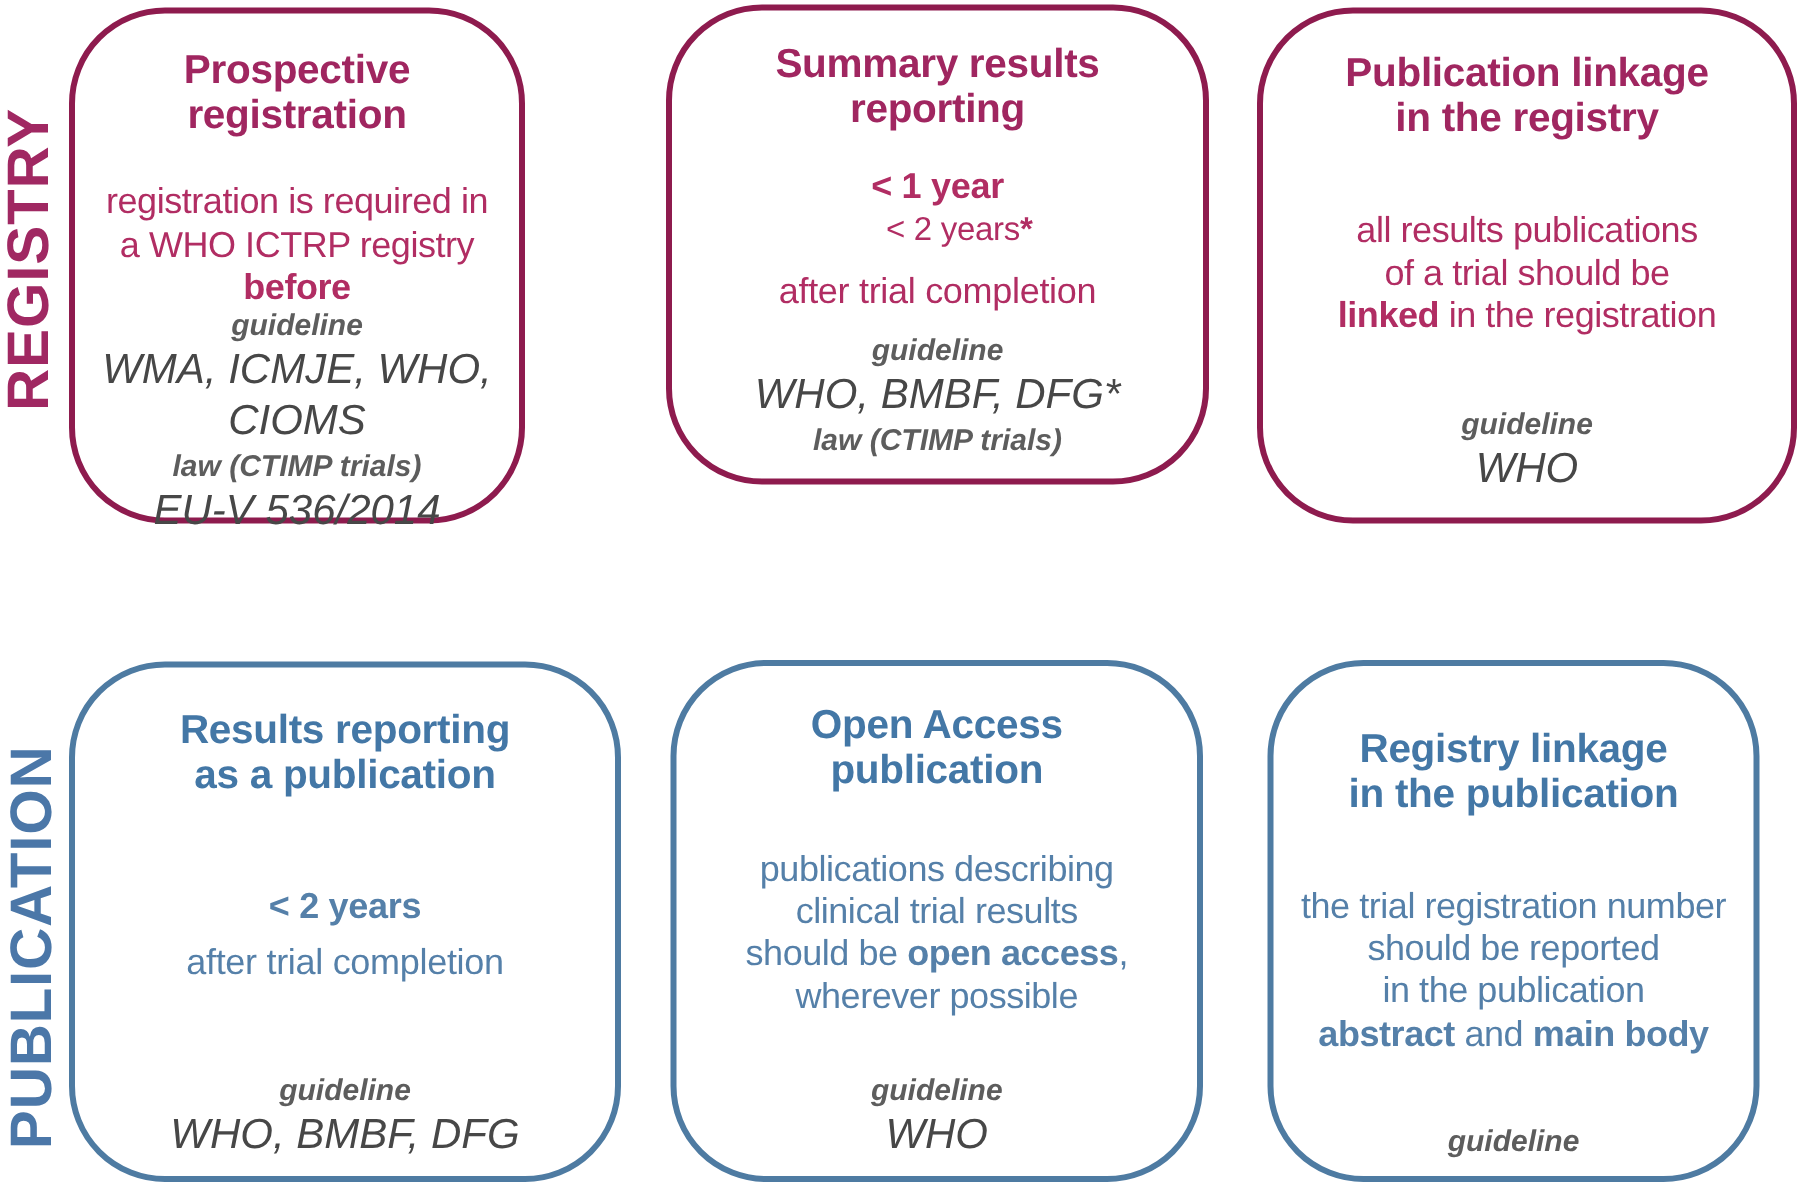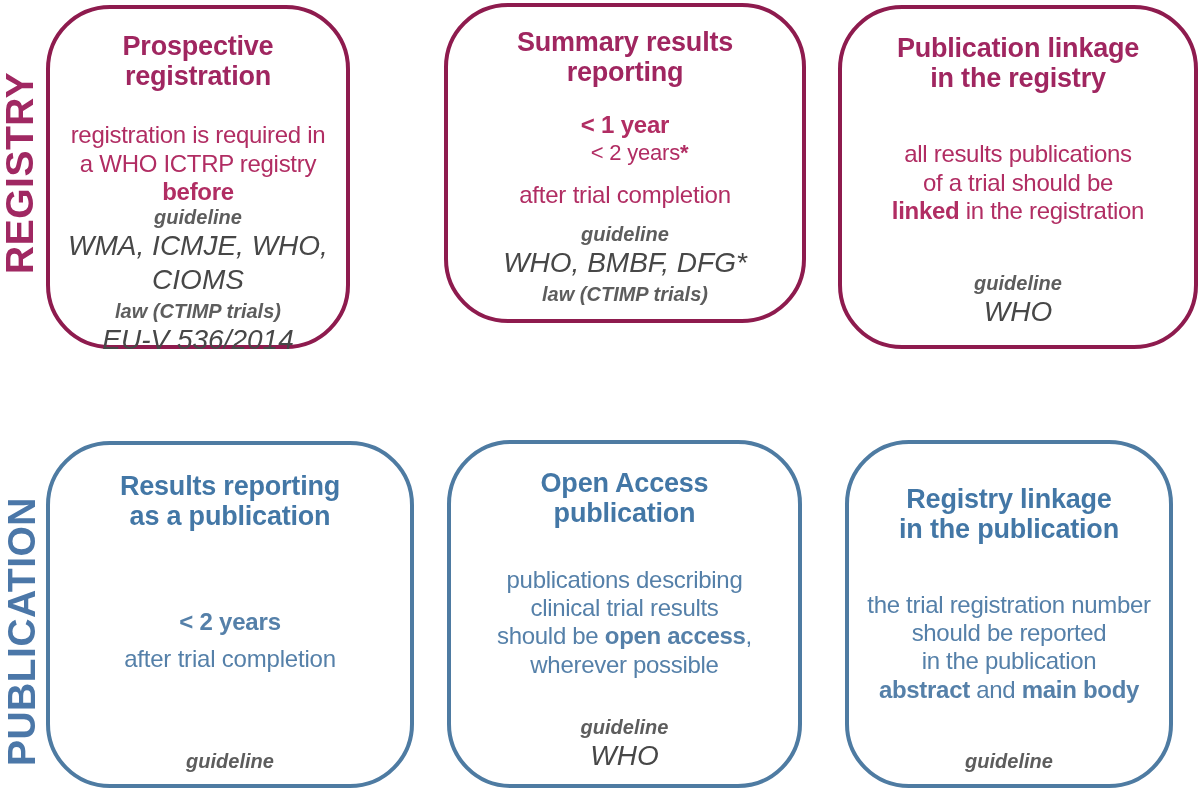--- a/index.html
+++ b/index.html
@@ -109,20 +109,21 @@
 <div id="card4" class="card blue">
   <div class="title">Results reporting
 as a publication</div>
   <div class="mid">
     <div class="time-primary">&lt; 2 years</div>
     <div class="after-line">after trial completion</div>
   </div>
   <div class="footer">
     <div class="pair">
       <div class="gl-label">guideline</div>
+      <div class="gl-value">WHO, BMBF, DFG</div>
     </div>
   </div>
 </div>
 
 <div id="card5" class="card blue">
   <div class="title">Open Access
 publication</div>
   <div class="mid">
     <div class="body-text"><span>publications describing</span><br><span>clinical trial results</span><br><span>should be </span><span class="b">open access</span><span>,</span><br><span>wherever possible</span></div>
   </div>

